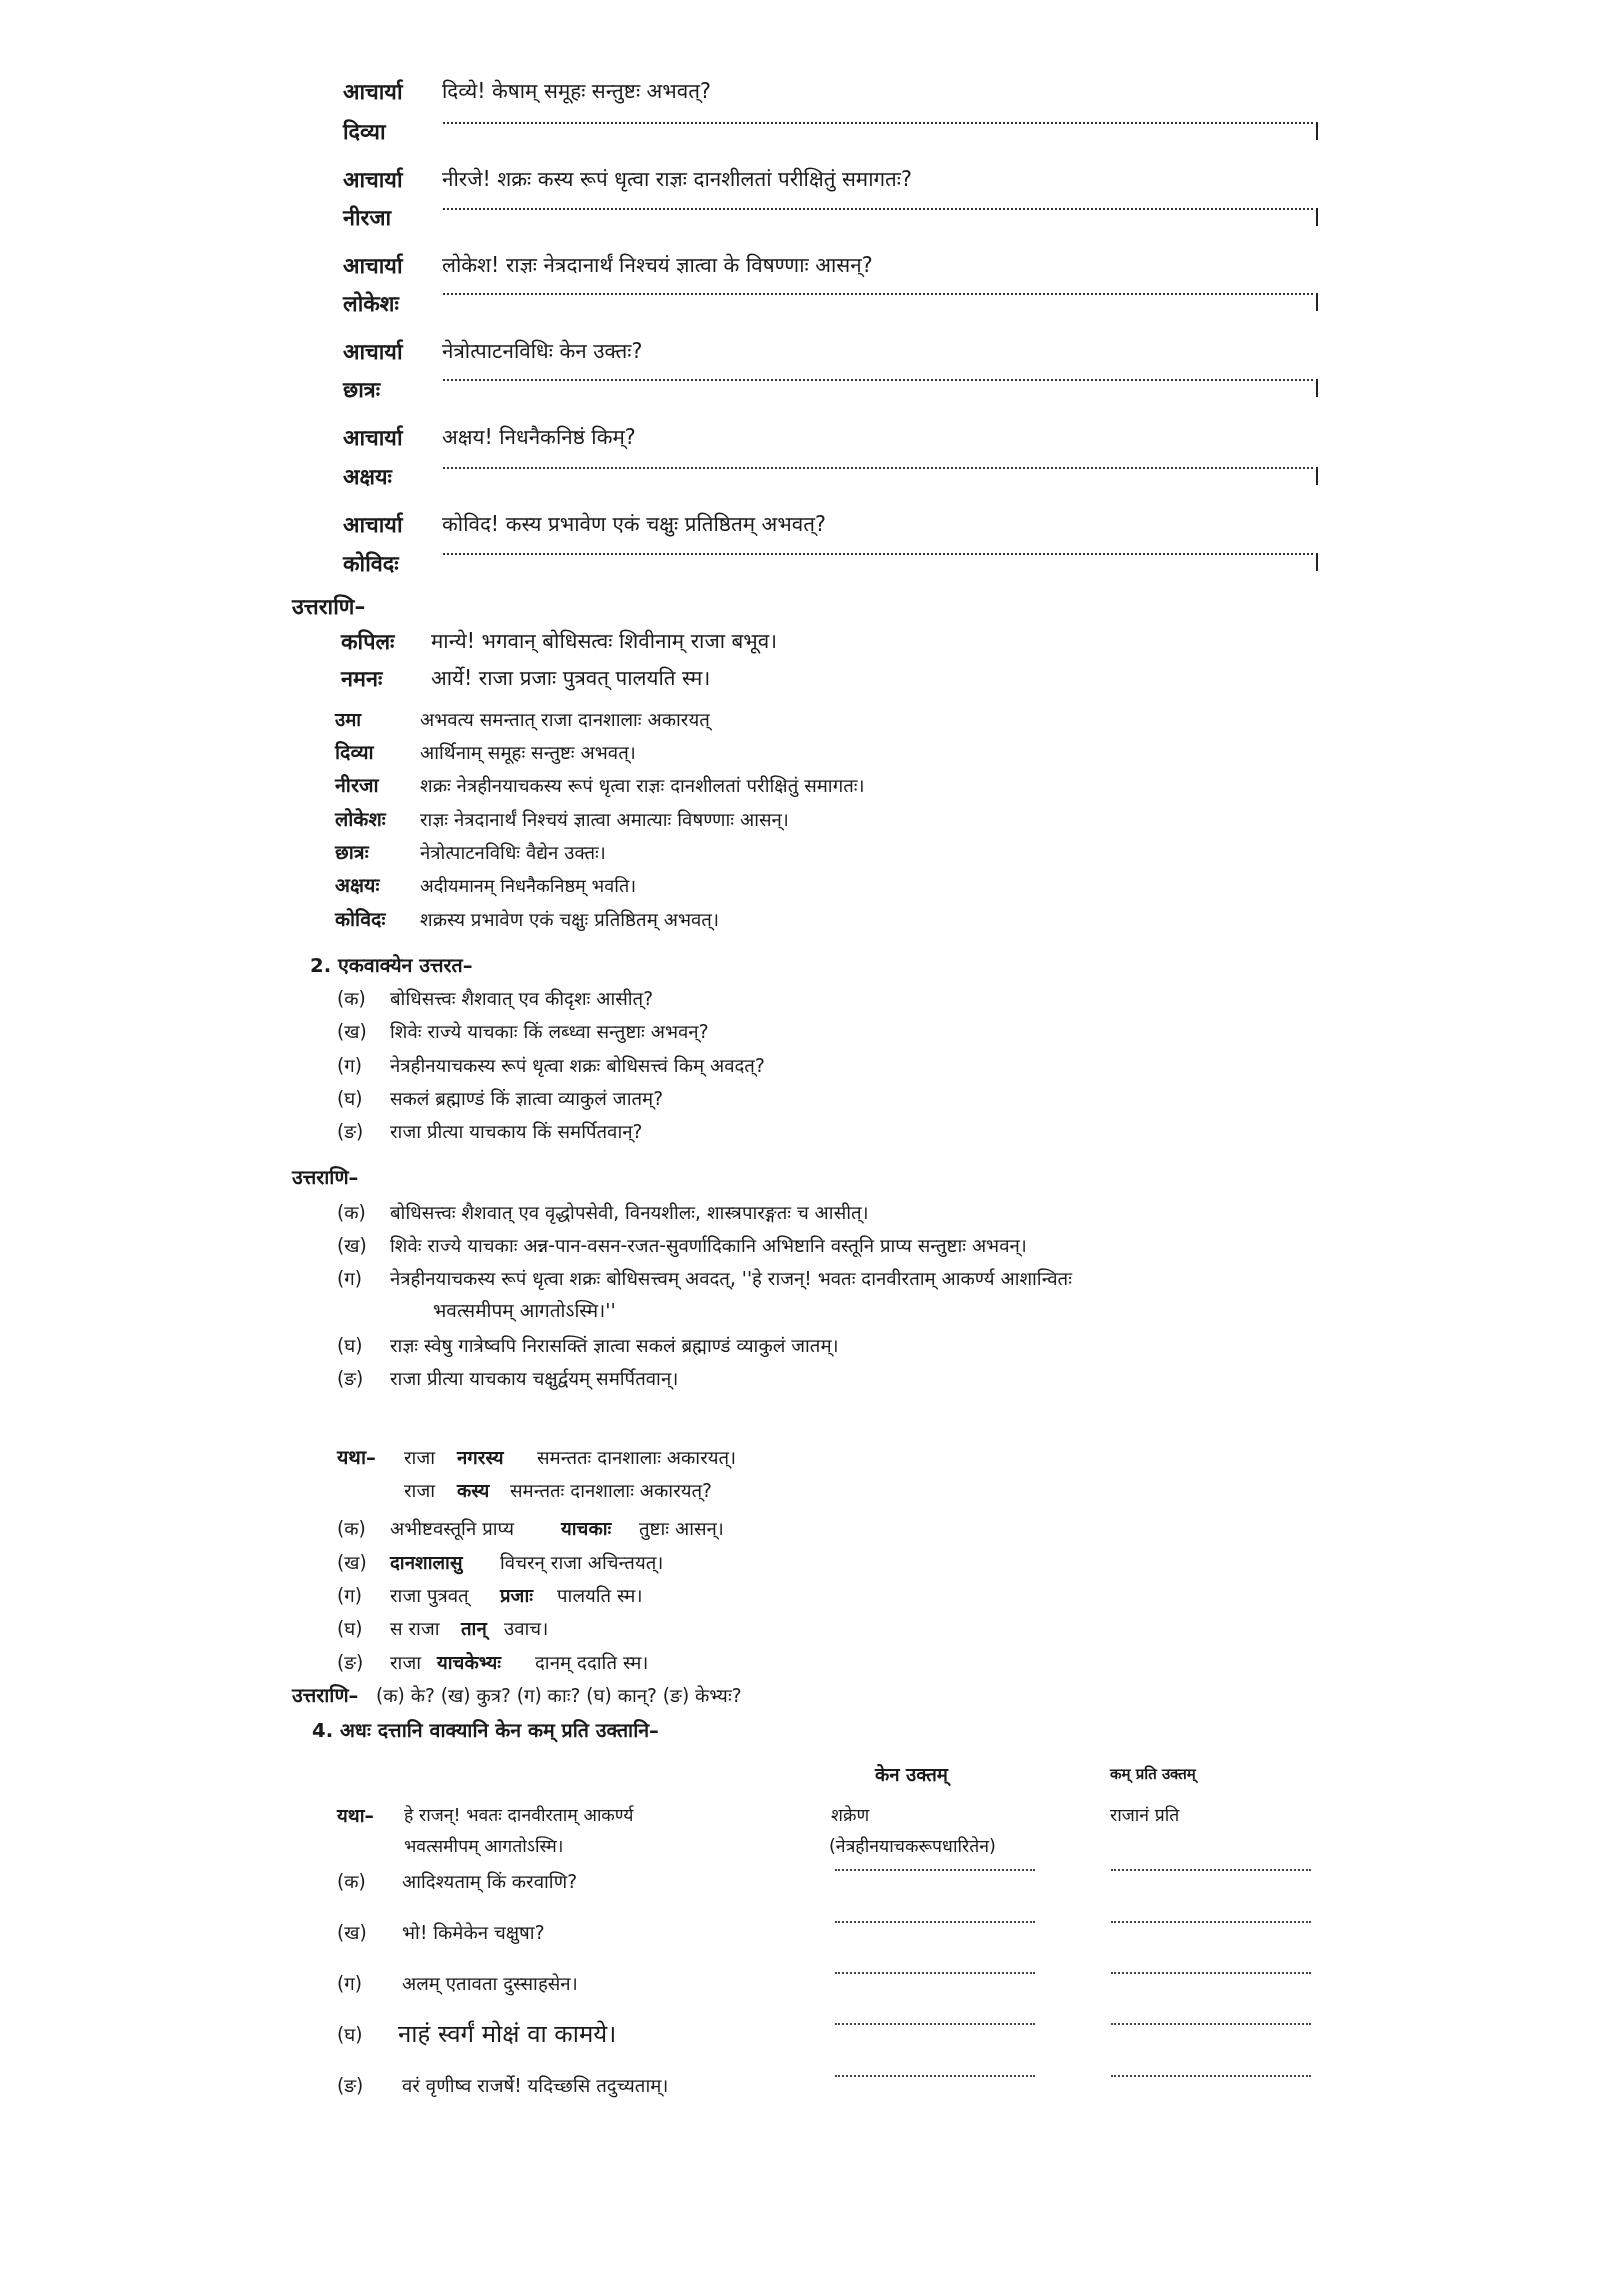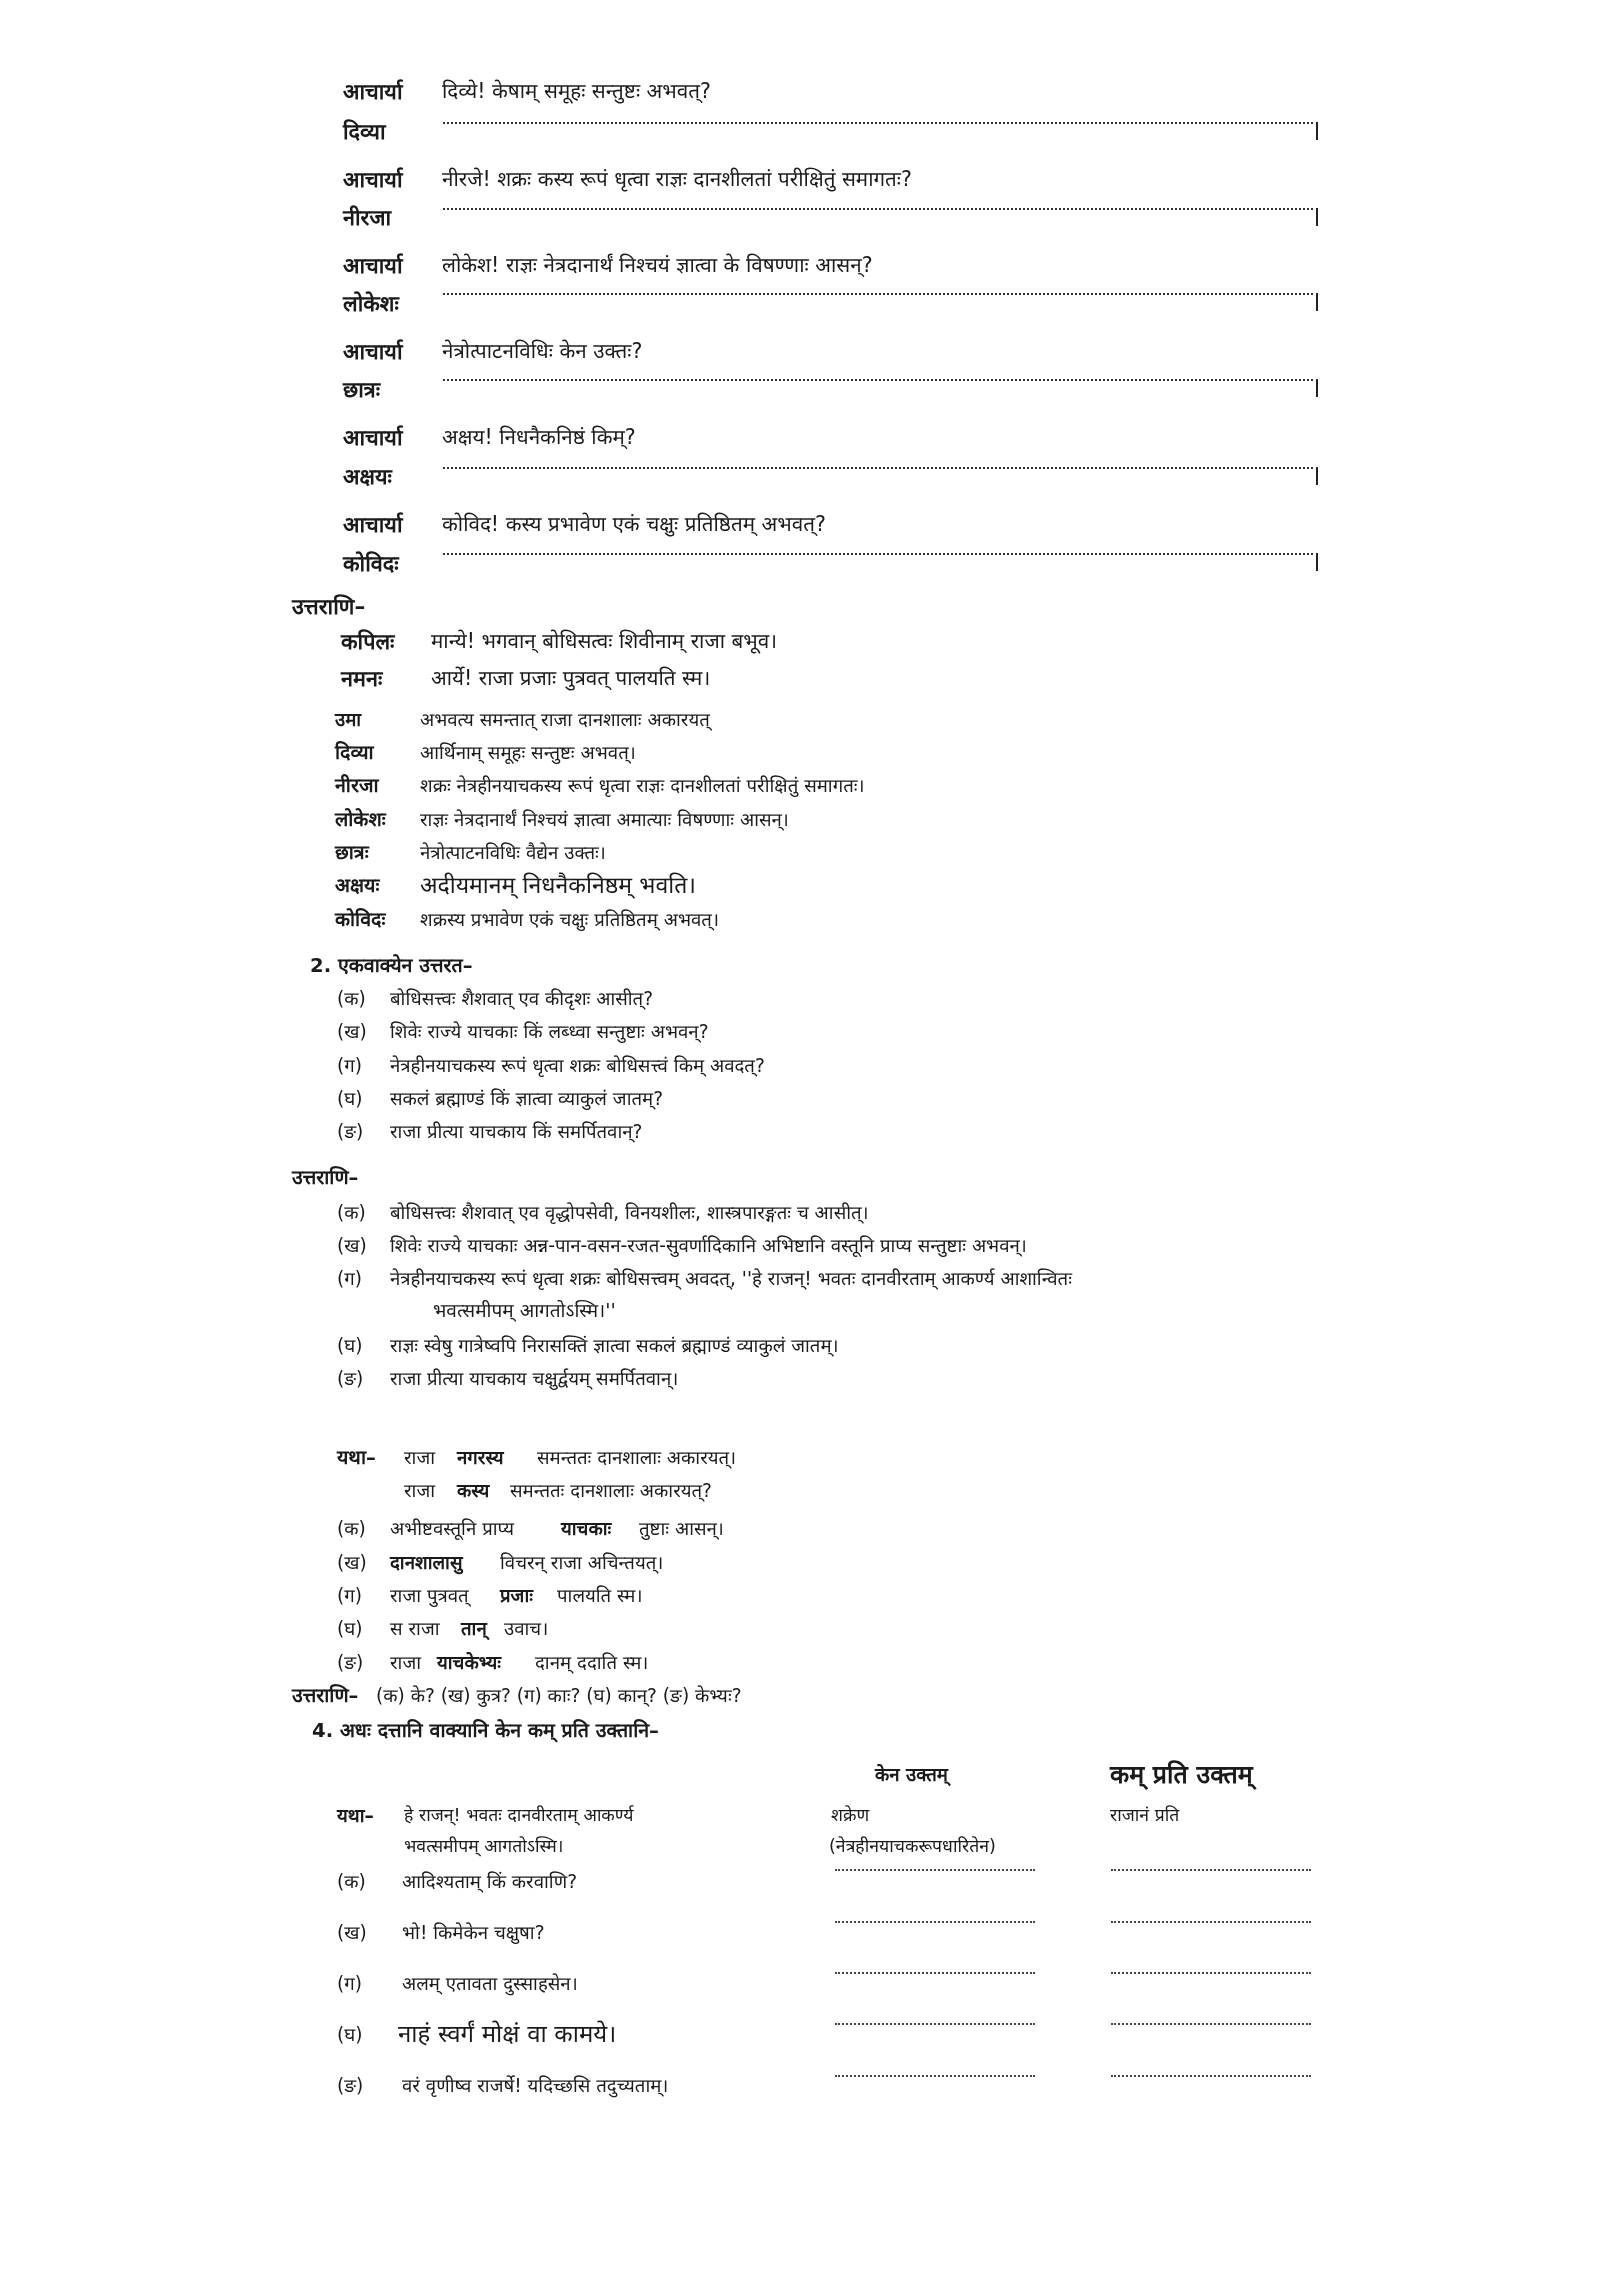--- a/index.html
+++ b/index.html
@@ -89,21 +89,21 @@
     <span class="abs tb" style="left:335px;top:772px;font-size:19.6px;">नीरजा</span>
     <span class="abs t" style="left:420px;top:772px;font-size:18.6px;">शक्रः नेत्रहीनयाचकस्य रूपं धृत्वा राज्ञः दानशीलतां परीक्षितुं समागतः।</span>
 
     <span class="abs tb" style="left:335px;top:806px;font-size:19.6px;">लोकेशः</span>
     <span class="abs t" style="left:420px;top:806px;font-size:18.6px;">राज्ञः नेत्रदानार्थं निश्चयं ज्ञात्वा अमात्याः विषण्णाः आसन्।</span>
 
     <span class="abs tb" style="left:335px;top:839px;font-size:19.6px;">छात्रः</span>
     <span class="abs t" style="left:420px;top:839px;font-size:18.6px;">नेत्रोत्पाटनविधिः वैद्येन उक्तः।</span>
 
     <span class="abs tb" style="left:335px;top:872px;font-size:19.6px;">अक्षयः</span>
-    <span class="abs t" style="left:420px;top:872px;font-size:23px;">अदीयमानम् निधनैकनिष्ठम् भवति।</span>
+    <span class="abs t" style="left:420px;top:872px;font-size:18px;">अदीयमानम् निधनैकनिष्ठम् भवति।</span>
 
     <span class="abs tb" style="left:335px;top:906px;font-size:19.6px;">कोविदः</span>
     <span class="abs t" style="left:420px;top:906px;font-size:18.6px;">शक्रस्य प्रभावेण एकं चक्षुः प्रतिष्ठितम् अभवत्।</span>
   </div>
 
   <span class="abs tb" style="left:310px;top:952px;font-size:19.6px;">2. एकवाक्येन उत्तरत–</span>
   <div>
     <span class="abs t" style="left:337px;top:985px;font-size:18.6px;">(क)</span>
     <span class="abs t" style="left:390px;top:985px;font-size:18.6px;">बोधिसत्त्वः शैशवात् एव कीदृशः आसीत्?</span>
     <span class="abs t" style="left:337px;top:1018px;font-size:18.6px;">(ख)</span>
@@ -164,21 +164,21 @@
     <span class="abs t" style="left:390px;top:1649px;font-size:18.6px;">राजा</span>
     <span class="abs tb" style="left:437px;top:1649px;font-size:18.6px;">याचकेभ्यः</span>
     <span class="abs t" style="left:535px;top:1649px;font-size:18.6px;">दानम् ददाति स्म।</span>
   </div>
   <span class="abs tb" style="left:292px;top:1682px;font-size:19.6px;">उत्तराणि–</span>
   <span class="abs t" style="left:376px;top:1682px;font-size:18.6px;">(क) के? (ख) कुत्र? (ग) काः? (घ) कान्? (ङ) केभ्यः?</span>
 
   <span class="abs tb" style="left:312px;top:1717px;font-size:19.6px;">4. अधः दत्तानि वाक्यानि केन कम् प्रति उक्तानि–</span>
 
   <span class="abs tb" style="left:831px;top:1761px;font-size:18.6px;margin-left:44px;">केन उक्तम्</span>
-  <span class="abs tb" style="left:1110px;top:1761px;font-size:25px;">कम् प्रति उक्तम्</span>
+  <span class="abs tb" style="left:1110px;top:1761px;font-size:15px;">कम् प्रति उक्तम्</span>
 
   <div>
     <span class="abs tb" style="left:337px;top:1802px;font-size:18.6px;">यथा–</span>
     <span class="abs t" style="left:404px;top:1802px;font-size:17.6px;">हे राजन्! भवतः दानवीरताम् आकर्ण्य</span>
     <span class="abs t" style="left:404px;top:1833px;font-size:17.6px;">भवत्समीपम् आगतोऽस्मि।</span>
     <span class="abs t" style="left:831px;top:1802px;font-size:17.6px;">शक्रेण</span>
     <span class="abs t" style="left:829px;top:1833px;font-size:17.6px;">(नेत्रहीनयाचकरूपधारितेन)</span>
     <span class="abs t" style="left:1110px;top:1802px;font-size:17.6px;">राजानं प्रति</span>
   </div>
 

